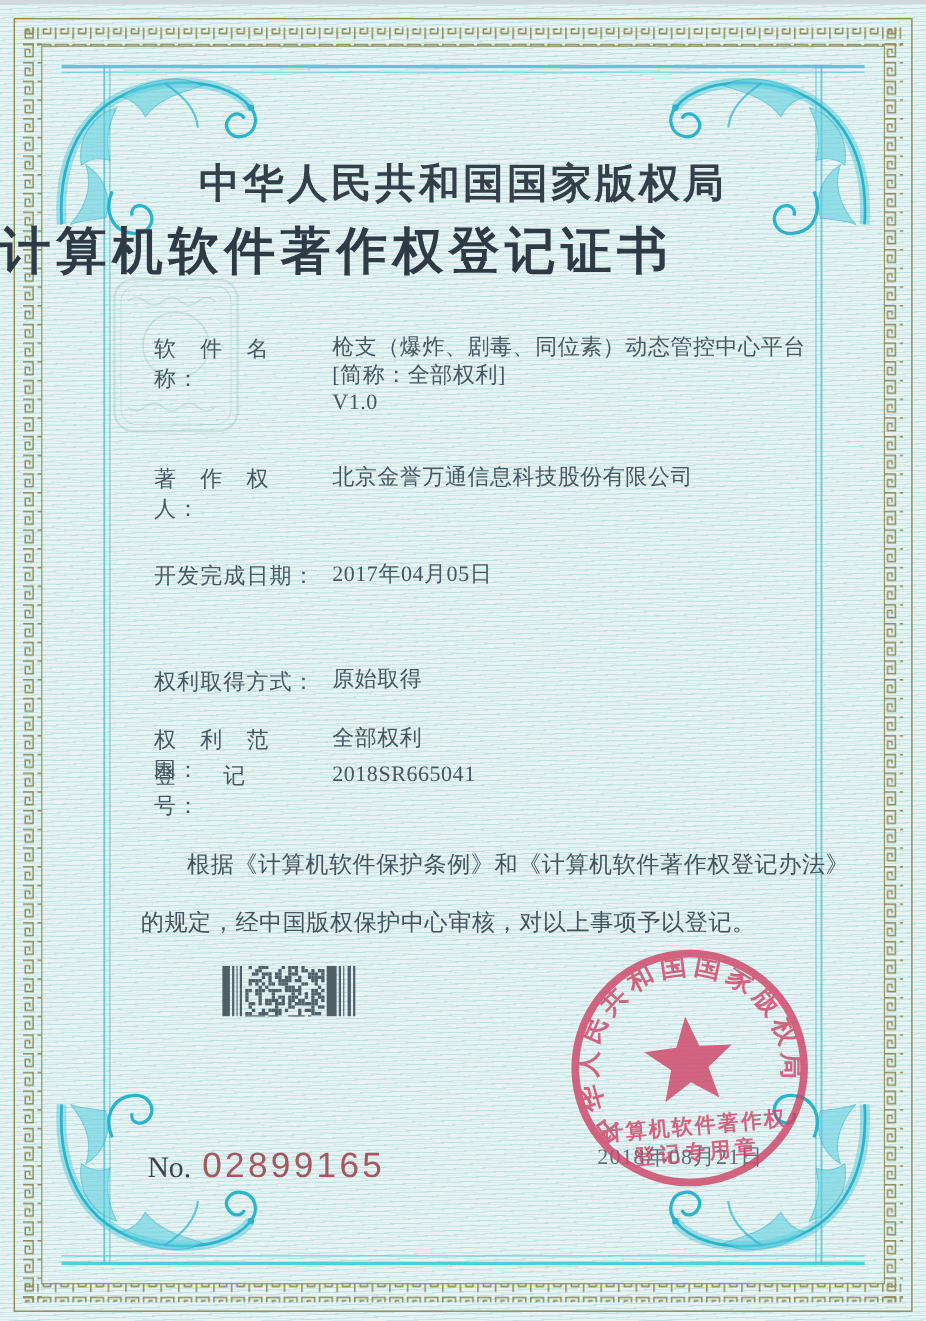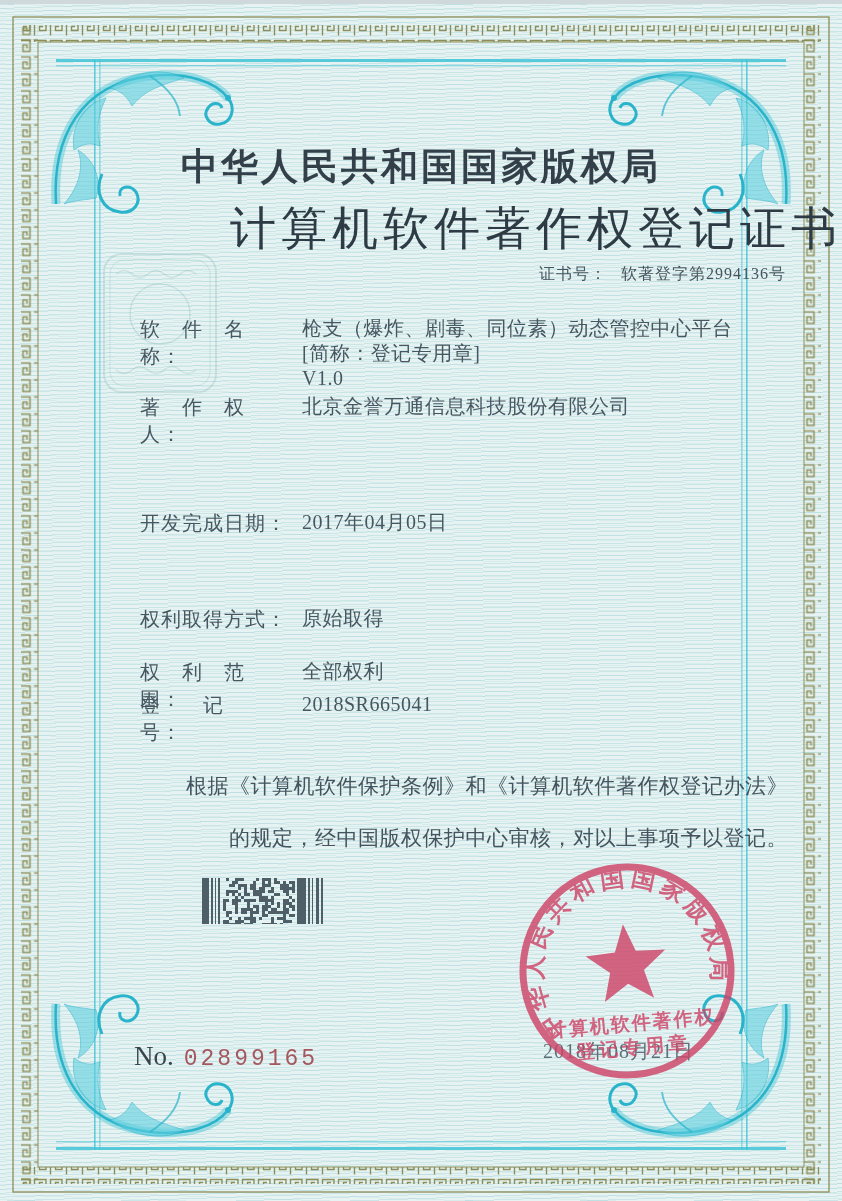--- a/index.html
+++ b/index.html
@@ -15,41 +15,41 @@
     font-family:"Liberation Serif","DejaVu Serif",serif;
     color:#44535d;
   }
   .abs{position:absolute;}
   .deco-svg{position:absolute;left:0;top:0;pointer-events:none;}
   .title1{
     left:0;right:0;top:138px;text-align:center;
     font-size:37px;font-weight:700;letter-spacing:3px;color:#333f49;
   }
   .title2{
-    left:0;right:0;top:194px;text-align:right;
-    font-size:46px;font-weight:400;letter-spacing:5px;color:#2e3b45;
+    left:0;right:0;top:194px;text-align:left;
+    font-size:46px;font-weight:700;letter-spacing:5px;color:#2e3b45;
   }
   .certno{
     top:260px;right:56px;font-size:16px;color:#45545e;letter-spacing:1px;
   }
   .certno .lbl{margin-right:14px;}
   .field{
     left:140px;width:660px;font-size:20px;color:#475761;letter-spacing:.5px;
   }
   .field .flabel{display:inline-block;width:162px;vertical-align:top;letter-spacing:1px;}
   .field .fvalue{display:inline-block;vertical-align:top;max-width:470px;line-height:25px;}
   .para{
     left:128px;top:756px;width:660px;
     font-size:21px;line-height:52px;text-indent:2em;
-    color:#44535d;letter-spacing:.5px;text-align:right;
+    color:#44535d;letter-spacing:.5px;
   }
   .serial{left:134px;top:1037px;font-size:27px;color:#39454e;}
   .serial .num{
-    font-family:Liberation Mono, monospace;
-    font-size:23px;color:#a5575f;letter-spacing:3px;margin-left:10px;
+    font-family:Liberation Sans, sans-serif;
+    font-size:32px;color:#a5575f;letter-spacing:3px;margin-left:10px;
   }
   .stamp-date{left:543px;top:1034px;font-size:20px;color:#5d707a;letter-spacing:1px;}
   .seal-svg{left:510px;top:850px;opacity:.92;}
   .emboss{left:100px;top:246px;opacity:.20;}
 </style>
 </head>
 <body>
 
 <div class="page">
 
@@ -100,28 +100,25 @@
     <rect x="4" y="4" width="112" height="138" rx="18" fill="none" stroke="#5f9e9e" stroke-width="2"></rect>
     <rect x="10" y="10" width="100" height="126" rx="14" fill="none" stroke="#5f9e9e" stroke-width="1"></rect>
     <circle cx="60" cy="64" r="30" fill="none" stroke="#5f9e9e" stroke-width="1.6"></circle>
     <path d="M16,24 q8,-7 16,0 t16,0 t16,0 t16,0 t16,0" fill="none" stroke="#5f9e9e" stroke-width="1.4"></path>
     <path d="M16,120 q8,7 16,0 t16,0 t16,0 t16,0 t16,0" fill="none" stroke="#5f9e9e" stroke-width="1.4"></path>
   </svg>
 
   <div class="abs title1">中华人民共和国国家版权局</div>
   <div class="abs title2">计算机软件著作权登记证书</div>
 
-  <div class="abs certno">
-    <span class="lbl">证书号：</span><span>软著登字第2994136号</span>
-  </div>
-
-  <div class="abs field" style="top:312px">
-    <span class="flabel">软　件　名　称：</span><span class="fvalue"><span>枪支（爆炸、剧毒、同位素）动态管控中心平台</span><br><span>[简称：登记专用章]</span><br><span>V1.0</span></span>
-  </div>
-  <div class="abs field" style="top:390px">
+
+  <div class="abs field" style="top:300px">
+    <span class="flabel">软　件　名　称：</span><span class="fvalue"><span>枪支（爆炸、剧毒、同位素）动态管控中心平台</span><br><span>[简称：全部权利]</span><br><span>V1.0</span></span>
+  </div>
+  <div class="abs field" style="top:418px">
     <span class="flabel">著　作　权　人：</span><span class="fvalue">北京金誉万通信息科技股份有限公司</span>
   </div>
   <div class="abs field" style="top:506px">
     <span class="flabel">开发完成日期：</span><span class="fvalue">2017年04月05日</span>
   </div>
   <div class="abs field" style="top:655px">
     <span class="flabel">权　利　范　围：</span><span class="fvalue">全部权利</span>
   </div>
   <div class="abs field" style="top:602px">
     <span class="flabel">权利取得方式：</span><span class="fvalue">原始取得</span>

